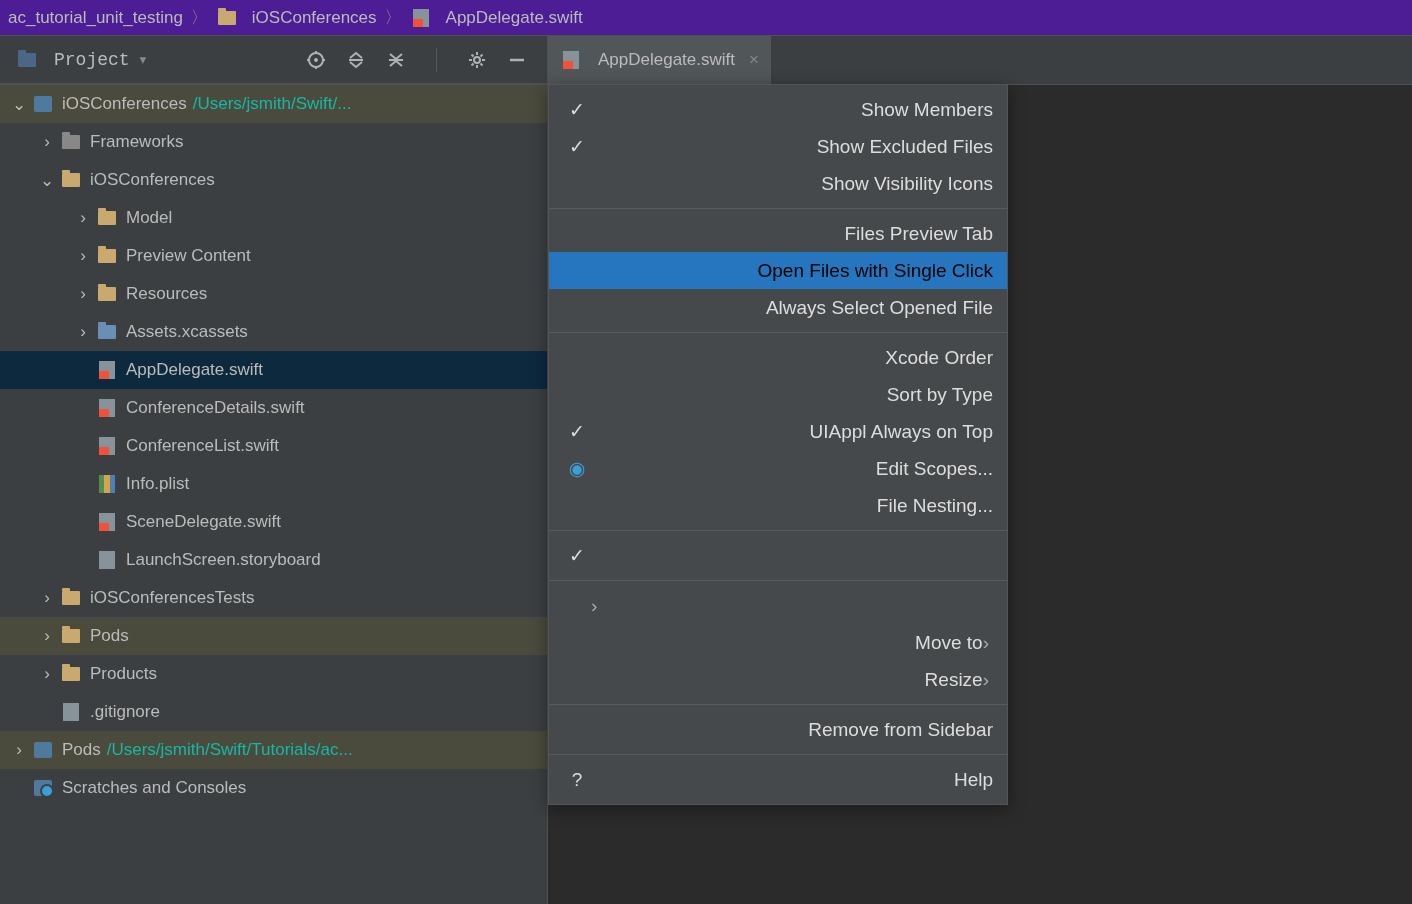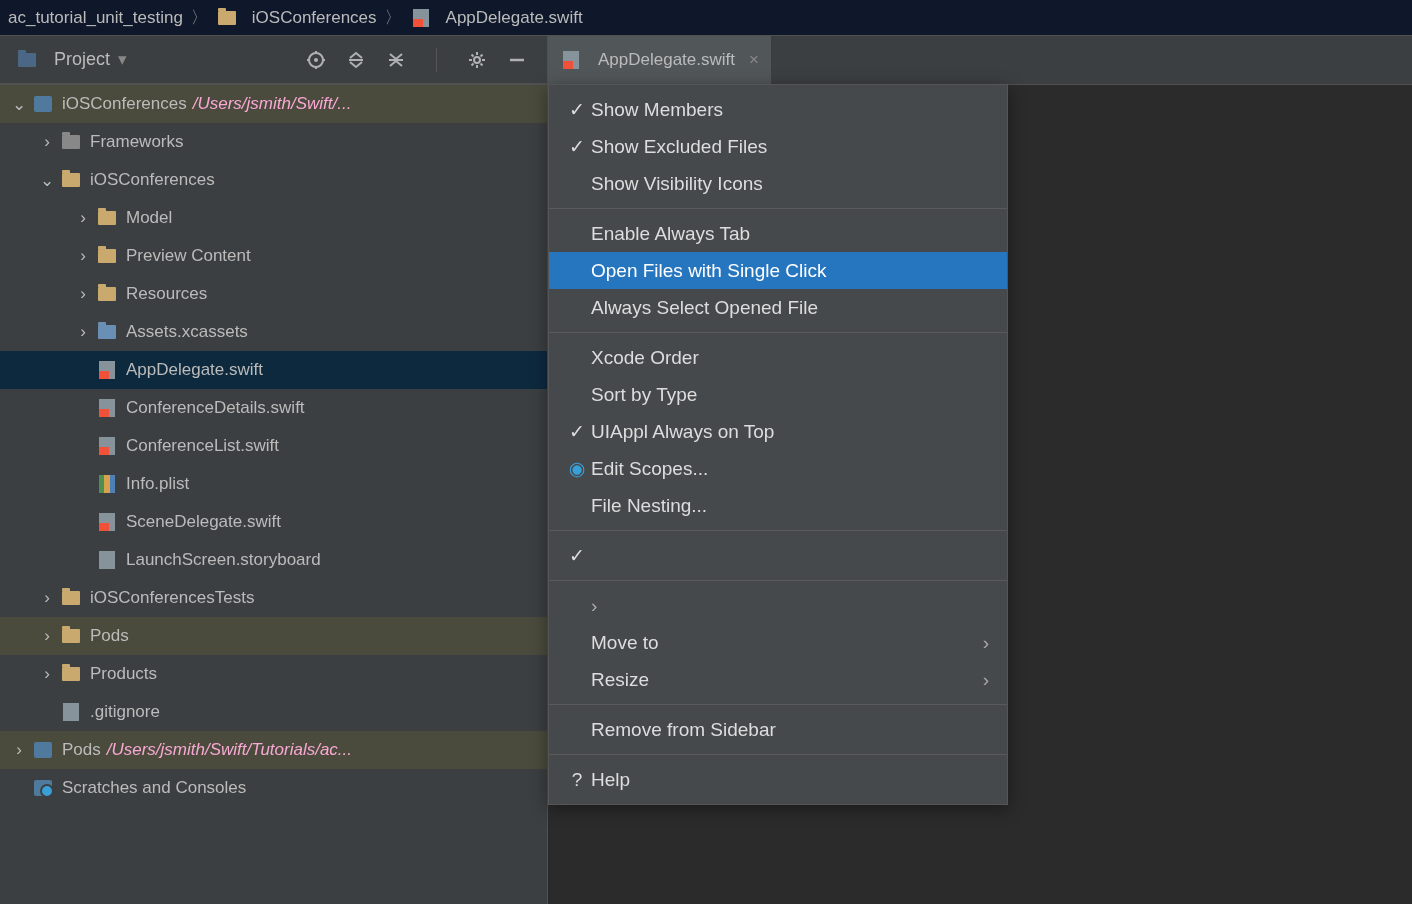--- a/index.html
+++ b/index.html
@@ -11,21 +11,21 @@
   width: 1412px;
   height: 904px;
   overflow: hidden;
   position: relative;
 }
 .breadcrumb {
   display: flex;
   align-items: center;
   height: 36px;
   padding: 4px 8px;
-  background: #0f172a;
+  background: #4c1d95;
   border-bottom: 1px solid #515151;
   gap: 4px;
 }
 .breadcrumb-sep { color: #888; padding: 0 4px; }
 .breadcrumb-item { color: #bbbbbb; display: flex; align-items: center; gap: 6px; }
 .toolbar {
   display: flex;
   align-items: center;
   height: 48px;
   padding: 0 8px;
@@ -67,21 +67,21 @@
 }
 .tree-row.selected { background: #0d293e; }
 .tree-row.highlighted { background: #4a4b3d; }
 .tree-arrow {
   width: 18px; height: 18px; display: flex; align-items: center; justify-content: center;
   color: #bbbbbb; margin-right: 4px;
 }
 .tree-arrow.empty { visibility: hidden; }
 .tree-icon { width: 22px; height: 18px; margin-right: 8px; display: inline-flex; align-items: center; justify-content: center; }
 .tree-label { color: #bbbbbb; }
-.tree-path { color: #f9a8d4; margin-left: 6px; font-style: italic; }
+.tree-path { color: #14b8a6; margin-left: 6px; }
 .indent-0 { padding-left: 10px; }
 .indent-1 { padding-left: 38px; }
 .indent-2 { padding-left: 74px; }
 .editor {
   flex: 1;
   background: #2b2b2b;
   padding: 16px 24px;
   font-family: Menlo, Consolas, monospace;
   font-size: 18px;
   color: #a9b7c6;
@@ -104,23 +104,23 @@
 }
 .menu-item {
   display: flex;
   align-items: center;
   height: 37px;
   padding: 0 14px;
   color: #dddddd;
   font-size: 19px;
   cursor: pointer;
 }
-.menu-item.highlighted { background: #2675bf; color: #ffffff; }
+.menu-item.highlighted { background: #2675bf; color: #000000; }
 .menu-check { width: 28px; display: flex; align-items: center; justify-content: center; color: #dddddd; }
-.menu-label { flex: 1; }
+.menu-label { flex: 1; text-align: right; }
 .menu-sub { color: #aaa; padding-right: 4px; }
 .menu-sep { height: 1px; background: #5a5a5a; margin: 6px 0; }
 .icon-folder { width: 18px; height: 14px; background: #c9a96e; border-radius: 1px; position: relative; }
 .icon-folder::before { content: ''; position: absolute; top: -3px; left: 0; width: 8px; height: 3px; background: #c9a96e; border-radius: 1px 1px 0 0; }
 .icon-folder-grey { width: 18px; height: 14px; background: #888; border-radius: 1px; position: relative; }
 .icon-folder-grey::before { content: ''; position: absolute; top: -3px; left: 0; width: 8px; height: 3px; background: #888; border-radius: 1px 1px 0 0; }
 .icon-folder-xc { width: 18px; height: 14px; background: #6a8fb5; border-radius: 1px; position: relative; }
 .icon-folder-xc::before { content: ''; position: absolute; top: -3px; left: 0; width: 8px; height: 3px; background: #6a8fb5; border-radius: 1px 1px 0 0; }
 .icon-swift { position: relative; width: 16px; height: 18px; background: #87939a; }
 .icon-swift::after { content: ''; position: absolute; left: 0; bottom: 0; width: 10px; height: 8px; background: #f05138; }
@@ -147,21 +147,21 @@
   <span class="breadcrumb-sep">〉</span>
   <span class="breadcrumb-item">
     <span class="tree-icon">
         <span class="icon-swift"></span>
       </span>
     <span>AppDelegate.swift</span>
   </span>
 </div>
 
 <div style="display:flex; background:#3c3f41; border-bottom:1px solid #515151;">
-  <div class="toolbar" style="width:548px; border-right:1px solid #515151;">
+  <div class="toolbar" style="width:548px; border-right:1px solid #515151;font-family:Liberation Mono, monospace;">
     <div class="project-selector">
       <span class="tree-icon">
           <span class="icon-project"></span>
         </span>
       <span class="project-label">Project</span>
       <span style="color:#888;">▾</span>
     </div>
     <div class="spacer"></div>
     <div class="toolbar-icons">
       <div class="toolbar-icon">
@@ -381,21 +381,21 @@
       <span class="menu-check">✓</span>
       <span class="menu-label">Show Excluded Files</span>
     </div>
     <div class="menu-item">
       <span class="menu-check"></span>
       <span class="menu-label">Show Visibility Icons</span>
     </div>
     <div class="menu-sep"></div>
     <div class="menu-item">
       <span class="menu-check"></span>
-      <span class="menu-label">Enable Always Tab</span>
+      <span class="menu-label">Files Preview Tab</span>
     </div>
     <div class="menu-item highlighted">
       <span class="menu-check"></span>
       <span class="menu-label">Open Files with Single Click</span>
     </div>
     <div class="menu-item">
       <span class="menu-check"></span>
       <span class="menu-label">Always Select Opened File</span>
     </div>
     <div class="menu-sep"></div>

